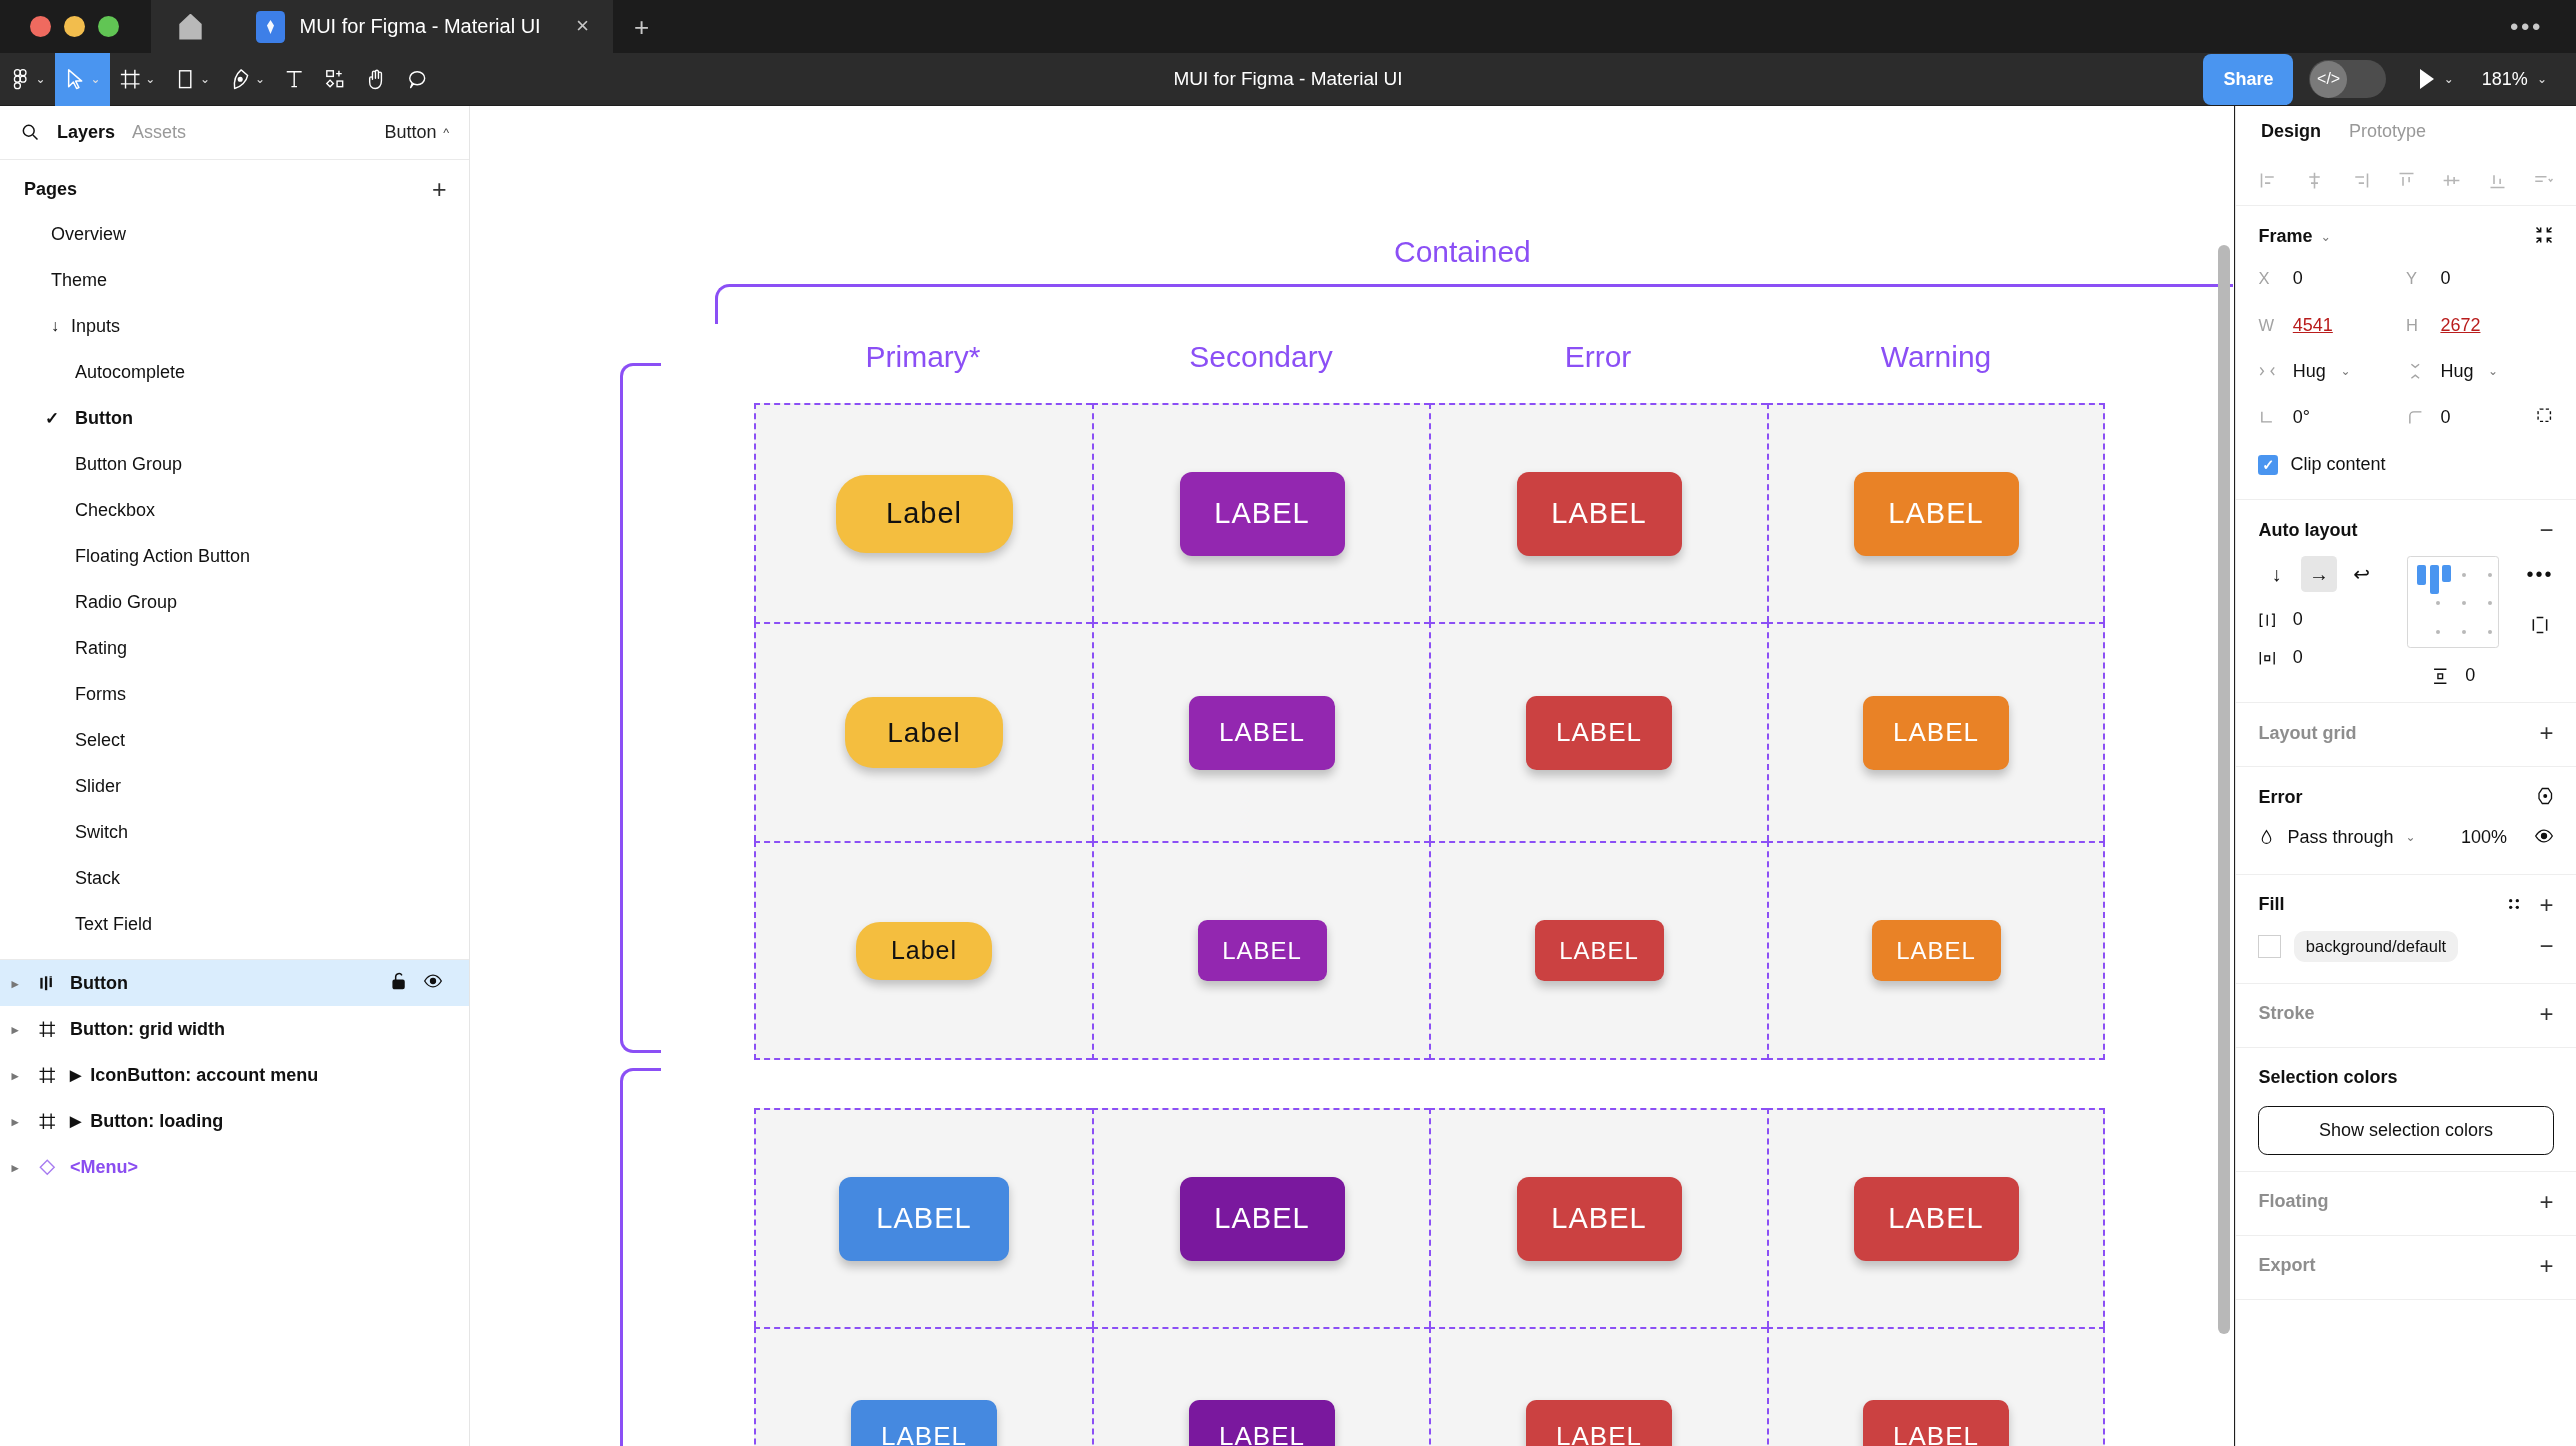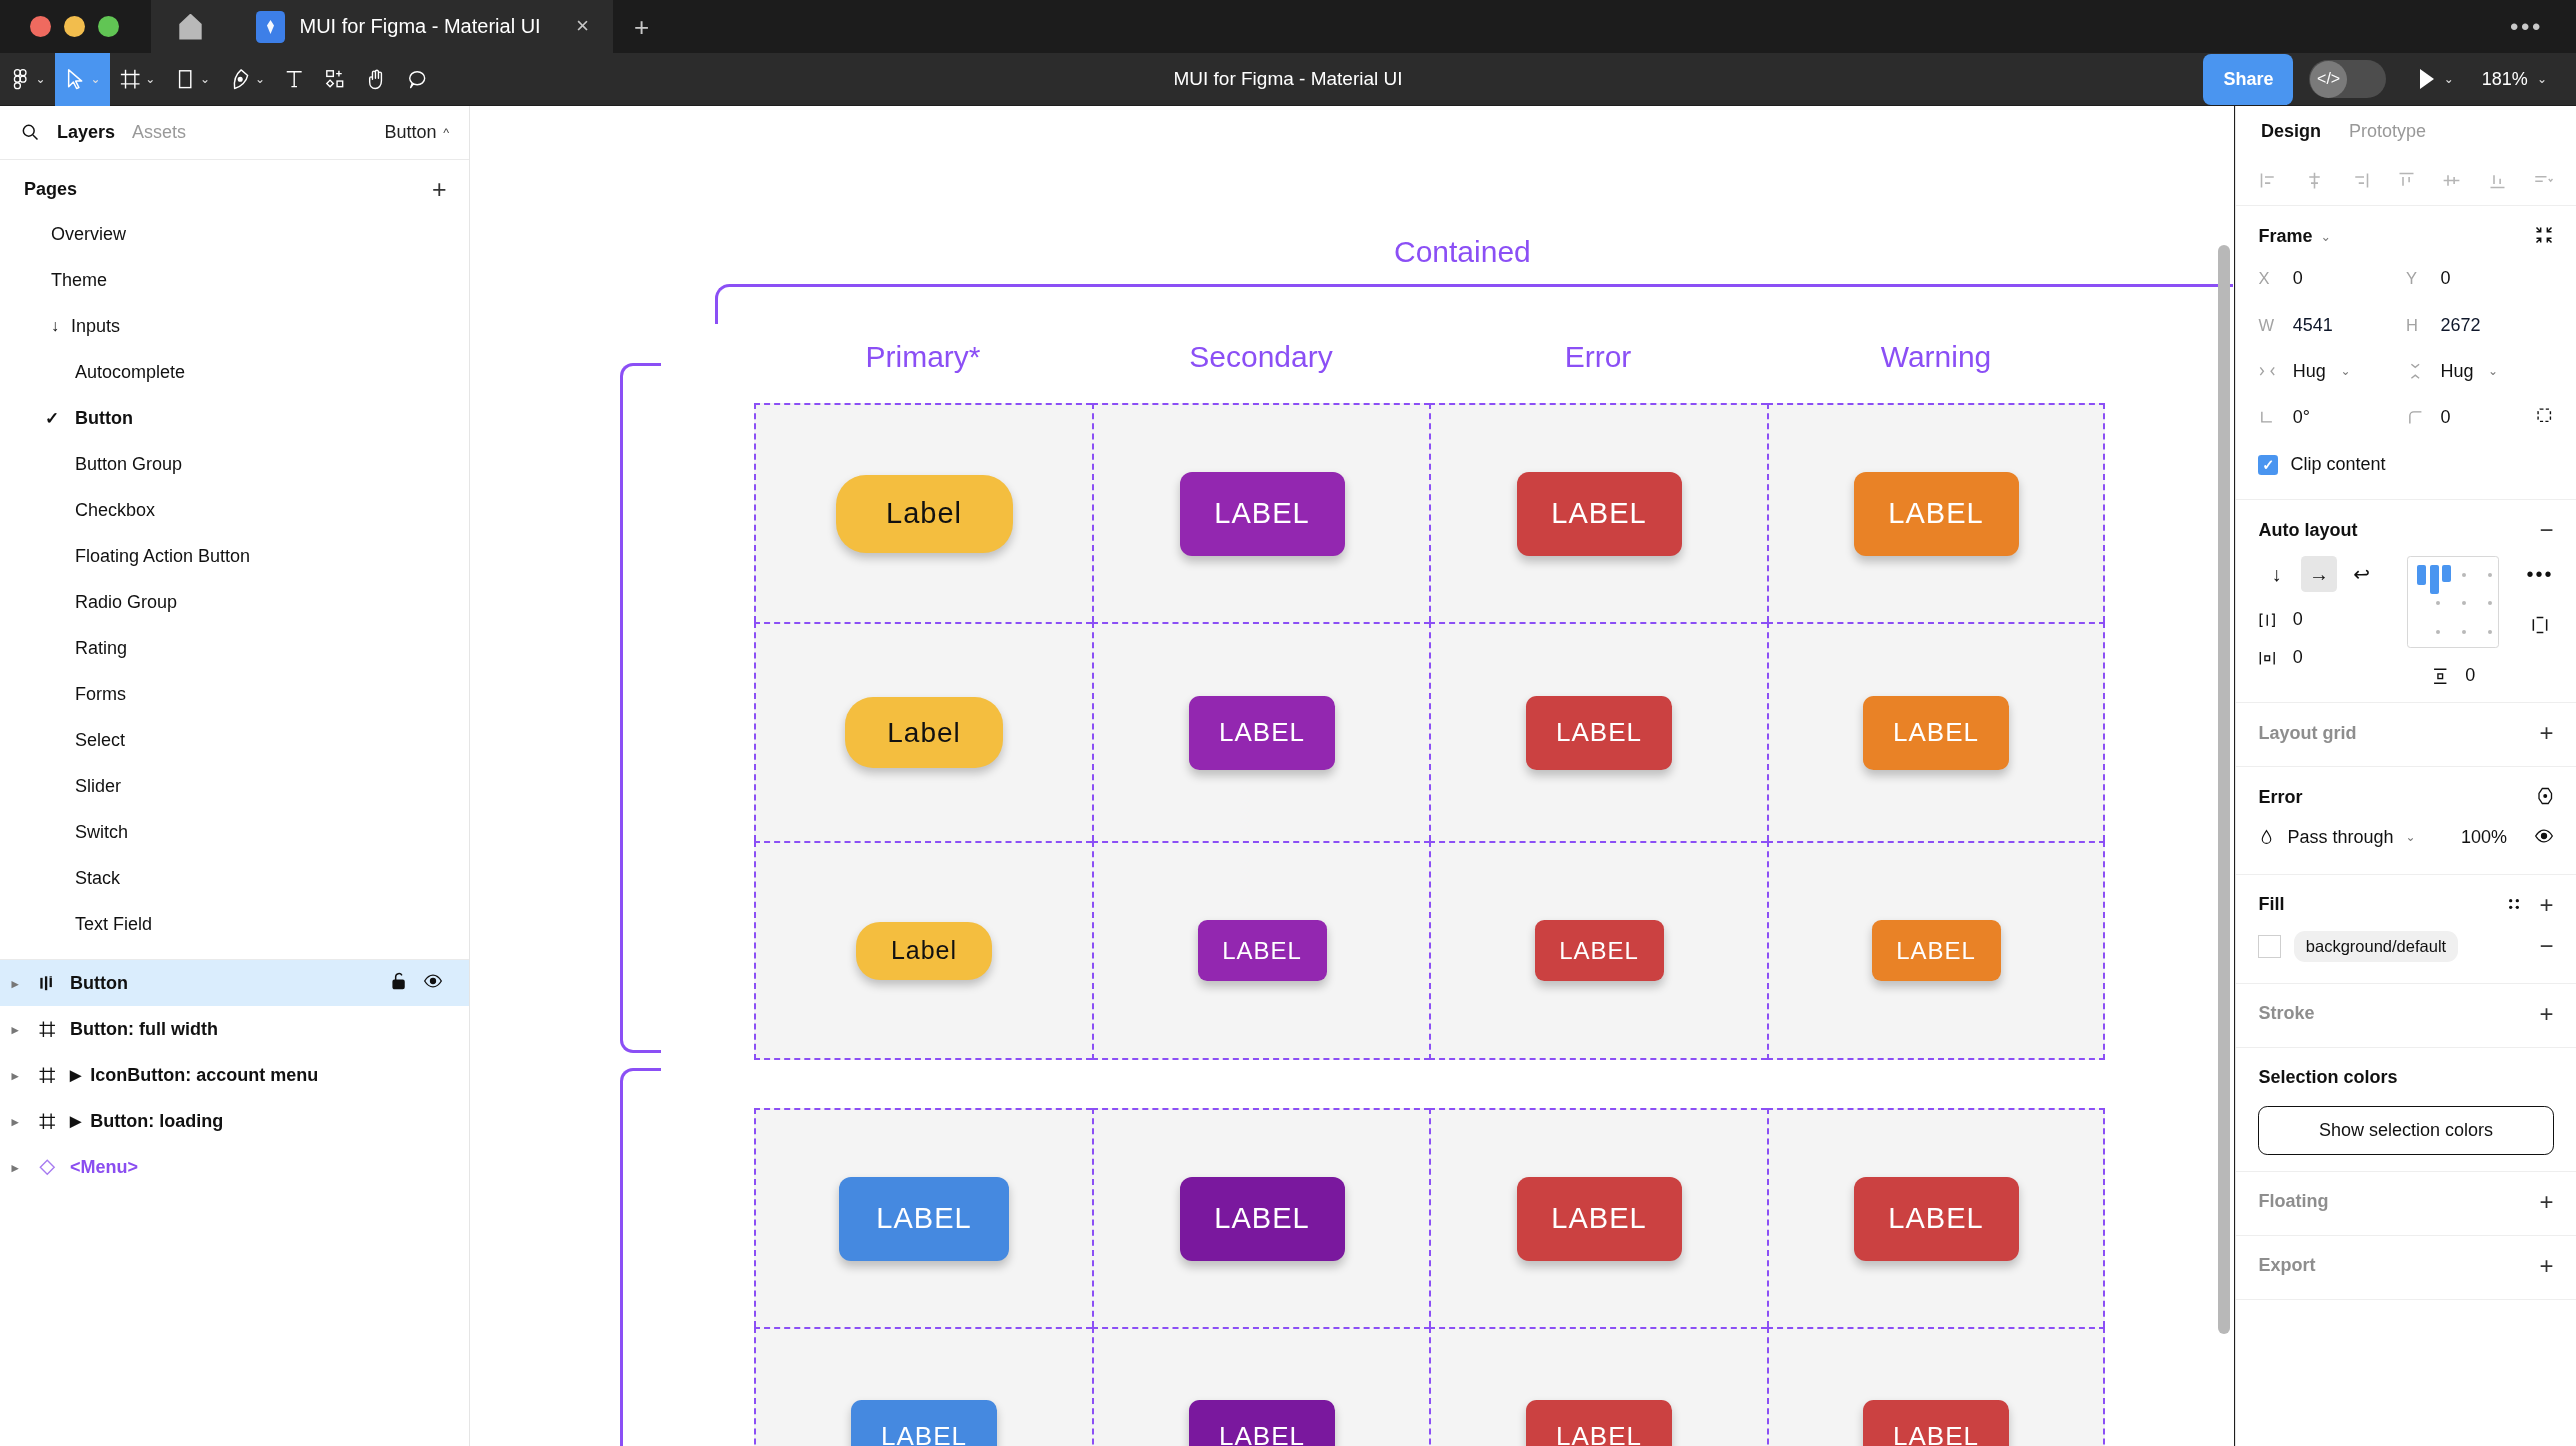--- a/index.html
+++ b/index.html
@@ -259,21 +259,21 @@
   .minusbtn { font-size: 24px; color: #333; font-weight: 300; line-height: 1; }
 
   .prop-grid { display: grid; grid-template-columns: 1fr 1fr; row-gap: 5.3px; margin-top: 5.3px; }
   .prop {
     display: flex; align-items: center; gap: 12px;
     height: 41px; font-size: 18px; color: #111;
   }
   .prop .k { color: #a3a3a3; font-size: 16.5px; width: 22.4px; flex: none; display:flex; align-items:center; }
   .prop .k svg { width: 18.5px; height: 18.5px; }
   .prop .v { color: #111; }
-  .prop .v.dim { color: #0f172a; }
+  .prop .v.dim { color: #b91c1c; text-decoration: underline; }
   .prop .chev { font-size: 12px; color: #777; margin-left: 2.6px; }
 
   .checkrow { display: flex; align-items: center; gap: 12px; margin-top: 8px; height: 37px; }
   .cbox {
     width: 20px; height: 20px; border-radius: 3.3px; background: #4a95f0;
     display: flex; align-items: center; justify-content: center;
     color: #fff; font-size: 14.5px; font-weight: bold;
   }
   .checkrow .lbl { font-size: 18px; color: #111; }
 
@@ -526,21 +526,21 @@
             </svg></span>
         </span>
       </div>
       <div class="layer-row">
         <span class="disc">▸</span>
         <span class="licon">
           <svg viewBox="0 0 24 24" fill="none" stroke="#111" stroke-width="1.8">
             <path d="M7 2 L7 22 M17 2 L17 22 M2 7 L22 7 M2 17 L22 17"></path>
           </svg>
         </span>
-        <span class="lname">Button: full width</span>
+        <span class="lname">Button: grid width</span>
       </div>
       <div class="layer-row">
         <span class="disc">▸</span>
         <span class="licon">
           <svg viewBox="0 0 24 24" fill="none" stroke="#111" stroke-width="1.8">
             <path d="M7 2 L7 22 M17 2 L17 22 M2 7 L22 7 M2 17 L22 17"></path>
           </svg>
         </span>
         <span class="tri">▶</span>
         <span class="lname">IconButton: account menu</span>

